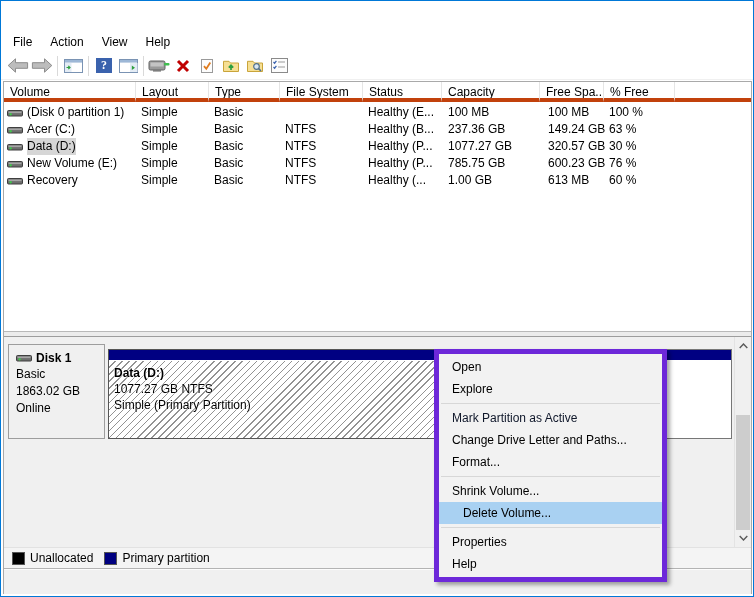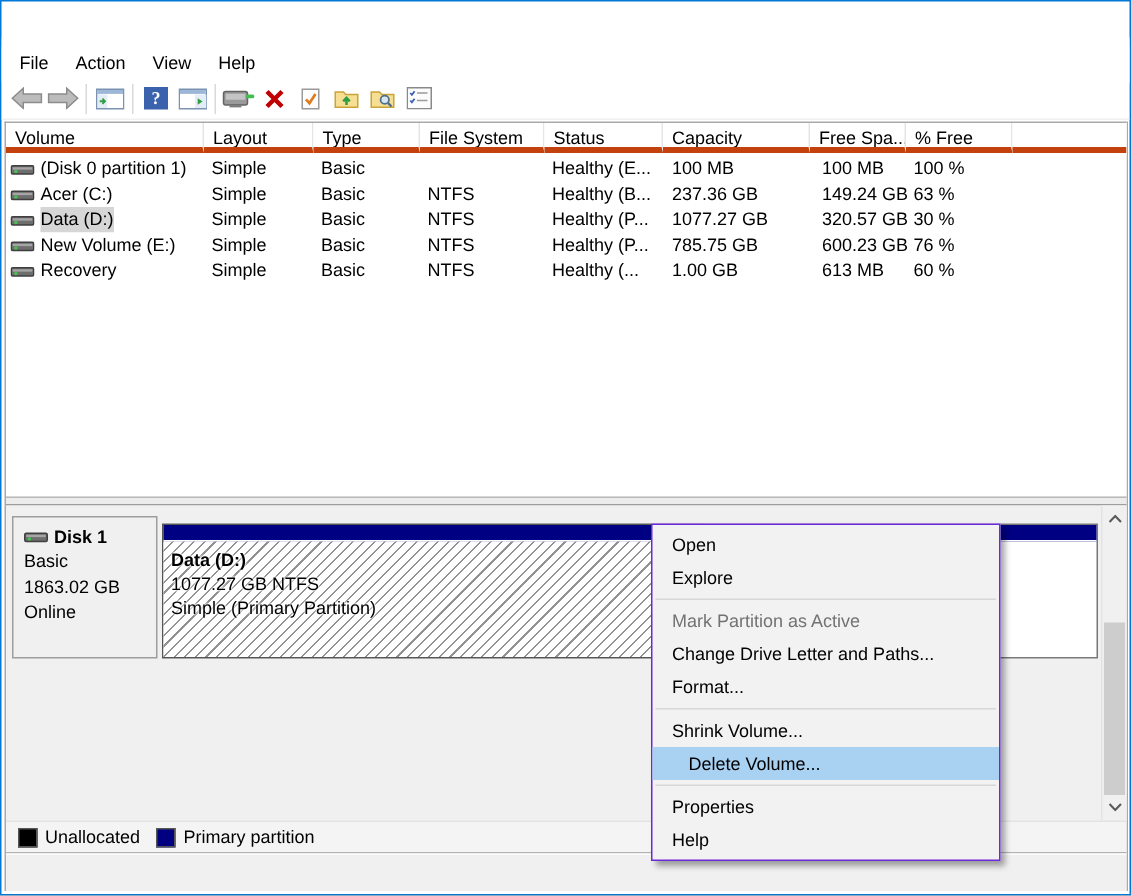--- a/index.html
+++ b/index.html
@@ -68,25 +68,25 @@
   .sthumb{position:absolute;left:1px;top:78px;width:14px;height:115px;background:#cdcdcd;}
   
   .legend{position:absolute;left:3px;top:546px;width:747px;height:22px;background:#f4f4f4;
           border-top:1px solid #e2e2e2;border-bottom:1px solid #b3b3b3;box-sizing:border-box;
           display:flex;align-items:center;padding-left:8px;}
   .litem{display:flex;align-items:center;margin-right:11px;}
   .lsw{width:13px;height:13px;margin-right:5px;border:1px solid #555;box-sizing:border-box;}
   .statusbar{position:absolute;left:3px;top:568px;width:747px;height:25px;background:#f0f0f0;border-top:1px solid #fcfcfc;box-sizing:border-box;}
   
   .cmenu{position:absolute;left:433px;top:348px;width:233px;background:#f2f2f2;
-         border:1px solid #6d28d9;box-sizing:border-box;padding:2px 0;
+         border:5px solid #6d28d9;box-sizing:border-box;padding:2px 0;
          box-shadow:3px 3px 4px rgba(0,0,0,0.35);z-index:50;}
   .mi{height:22px;line-height:22px;padding-left:13px;white-space:nowrap;}
   .mi.hl{background:#a9d1f2;padding-left:24px;}
-  .mi.dis{color:#737373;}
+  .mi.dis{color:#0f172a;}
   .msep{height:1px;background:#d7d7d7;margin:3px 2px;}
 </style>
 </head>
 <body>
 
 <div class="win">
 
   <div class="titlebar">
     <svg class="tb-icon" viewBox="0 0 17 17">
       <rect x="1" y="4" width="15" height="8" rx="1" fill="#5d5d5d" stroke="#3a3a3a"></rect>

